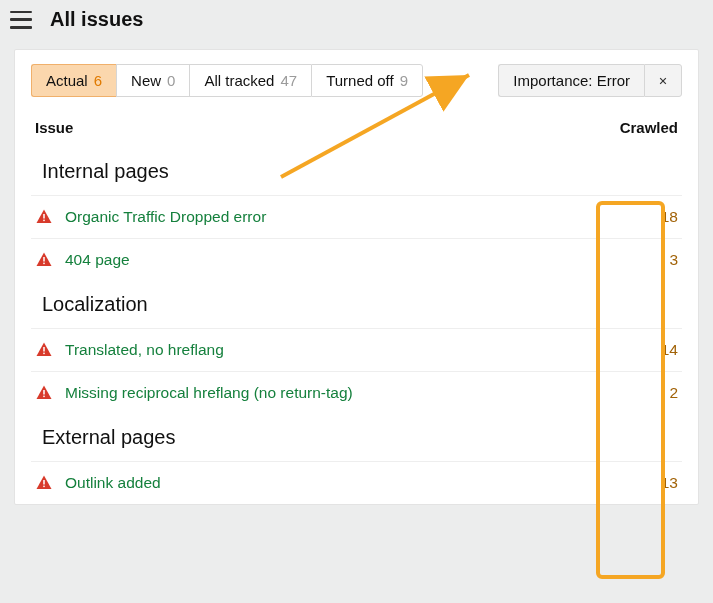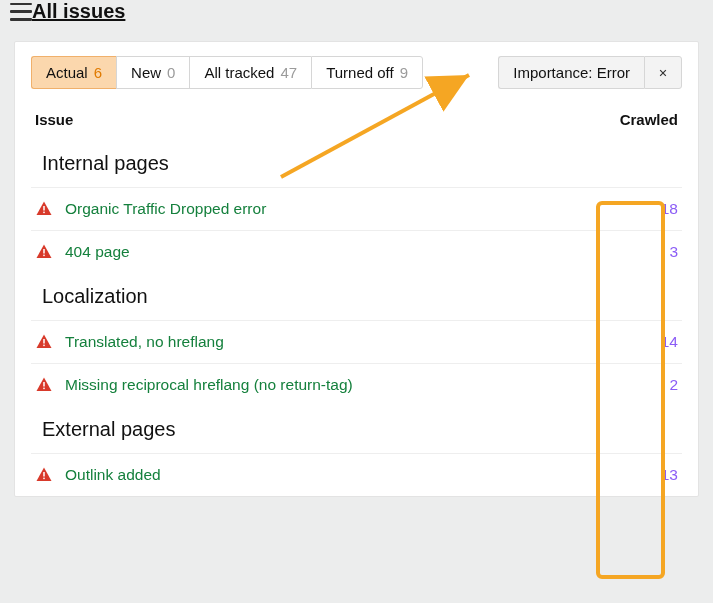--- a/index.html
+++ b/index.html
@@ -7,23 +7,23 @@
   body {
     font-family: -apple-system, BlinkMacSystemFont, "Segoe UI", Helvetica, Arial, sans-serif;
     background: #eceded;
     color: #111;
     font-size: 15px;
     position: relative;
   }
   .topbar {
     display: flex;
     align-items: center;
-    padding: 0 14px 8px 10px;
+    gap: 18px;
+    padding: 8px 14px 8px 10px;
     background: #eceded;
-    text-decoration: underline;
   }
   .hamburger {
     width: 22px; height: 18px;
     display: flex; flex-direction: column; justify-content: space-between;
     cursor: pointer;
   }
   .hamburger span {
     display: block; height: 2.5px; background: #333; border-radius: 1px;
   }
   .page-title {
@@ -109,21 +109,21 @@
     margin-right: 12px;
   }
   .row .label {
     flex: 1;
     color: #15803d;
     font-size: 15.5px;
   }
   .row .value {
     width: 70px;
     text-align: right;
-    color: #8b5cf6;
+    color: #a16207;
     font-size: 15.5px;
   }
 
   
   .anno-arrow {
     position: absolute;
     left: 273px; top: 65px;
     width: 210px; height: 120px;
     pointer-events: none;
   }

